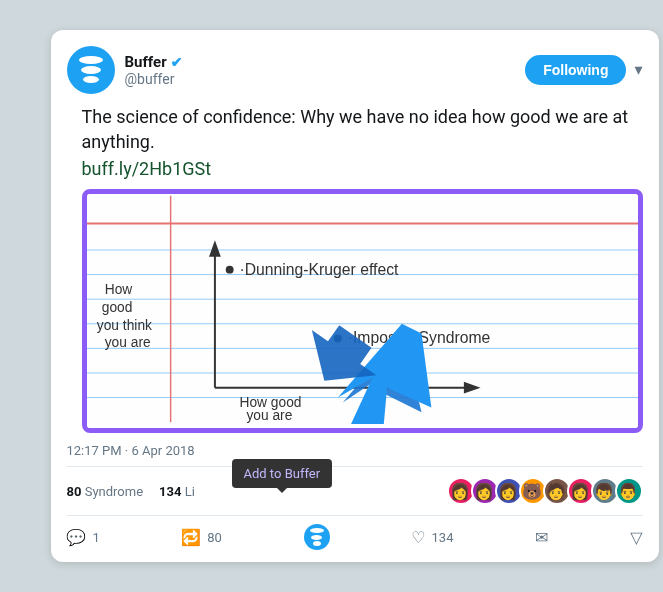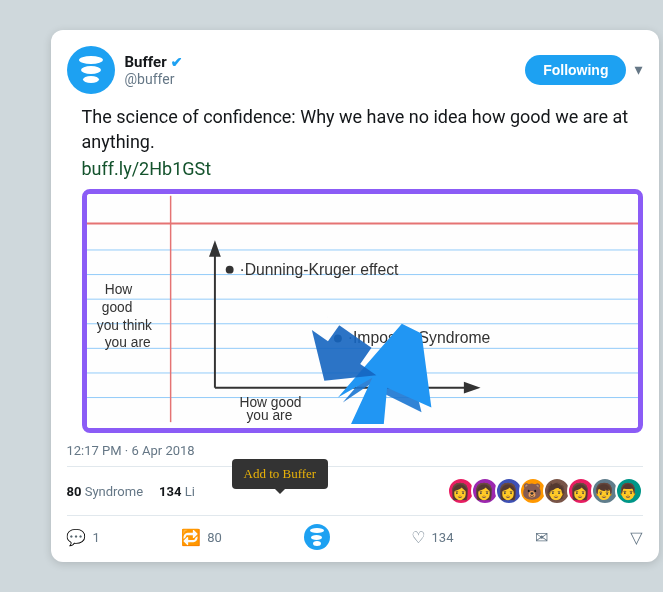--- a/index.html
+++ b/index.html
@@ -173,29 +173,28 @@
     .la3 { background: #3f51b5; }
     .la4 { background: #ff9800; }
     .la5 { background: #795548; }
     .la6 { background: #e91e63; }
     .la7 { background: #607d8b; }
     .la8 { background: #009688; }
 
     .add-to-buffer-tooltip {
       position: absolute;
       background: #333;
-      color: #eab308;
+      color: #c4b5fd;
       font-size: 13px;
       padding: 7px 12px;
       border-radius: 4px;
       left: 165px;
       top: -8px;
       white-space: nowrap;
       z-index: 10;
-      font-family: Liberation Serif, serif;
     }
     .add-to-buffer-tooltip::after {
       content: '';
       position: absolute;
       top: 100%;
       left: 50%;
       transform: translateX(-50%);
       border: 5px solid transparent;
       border-top-color: #333;
     }

